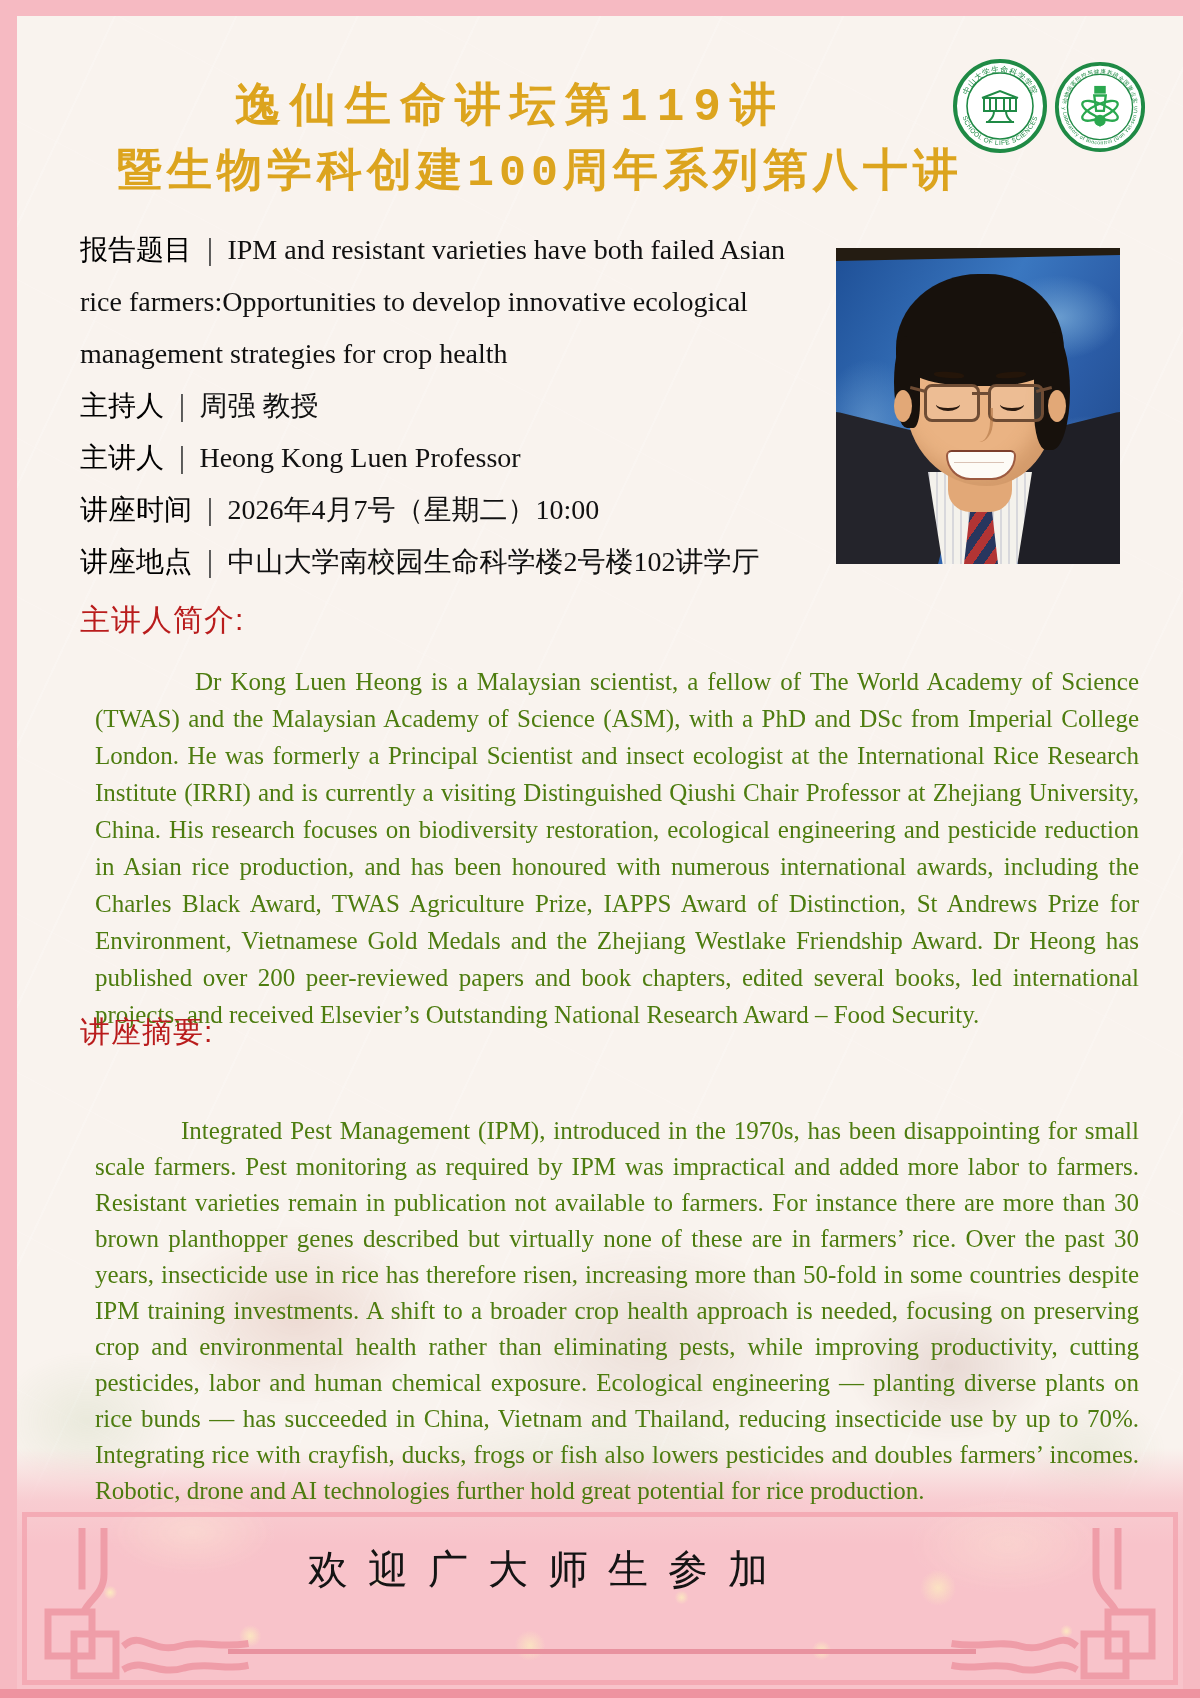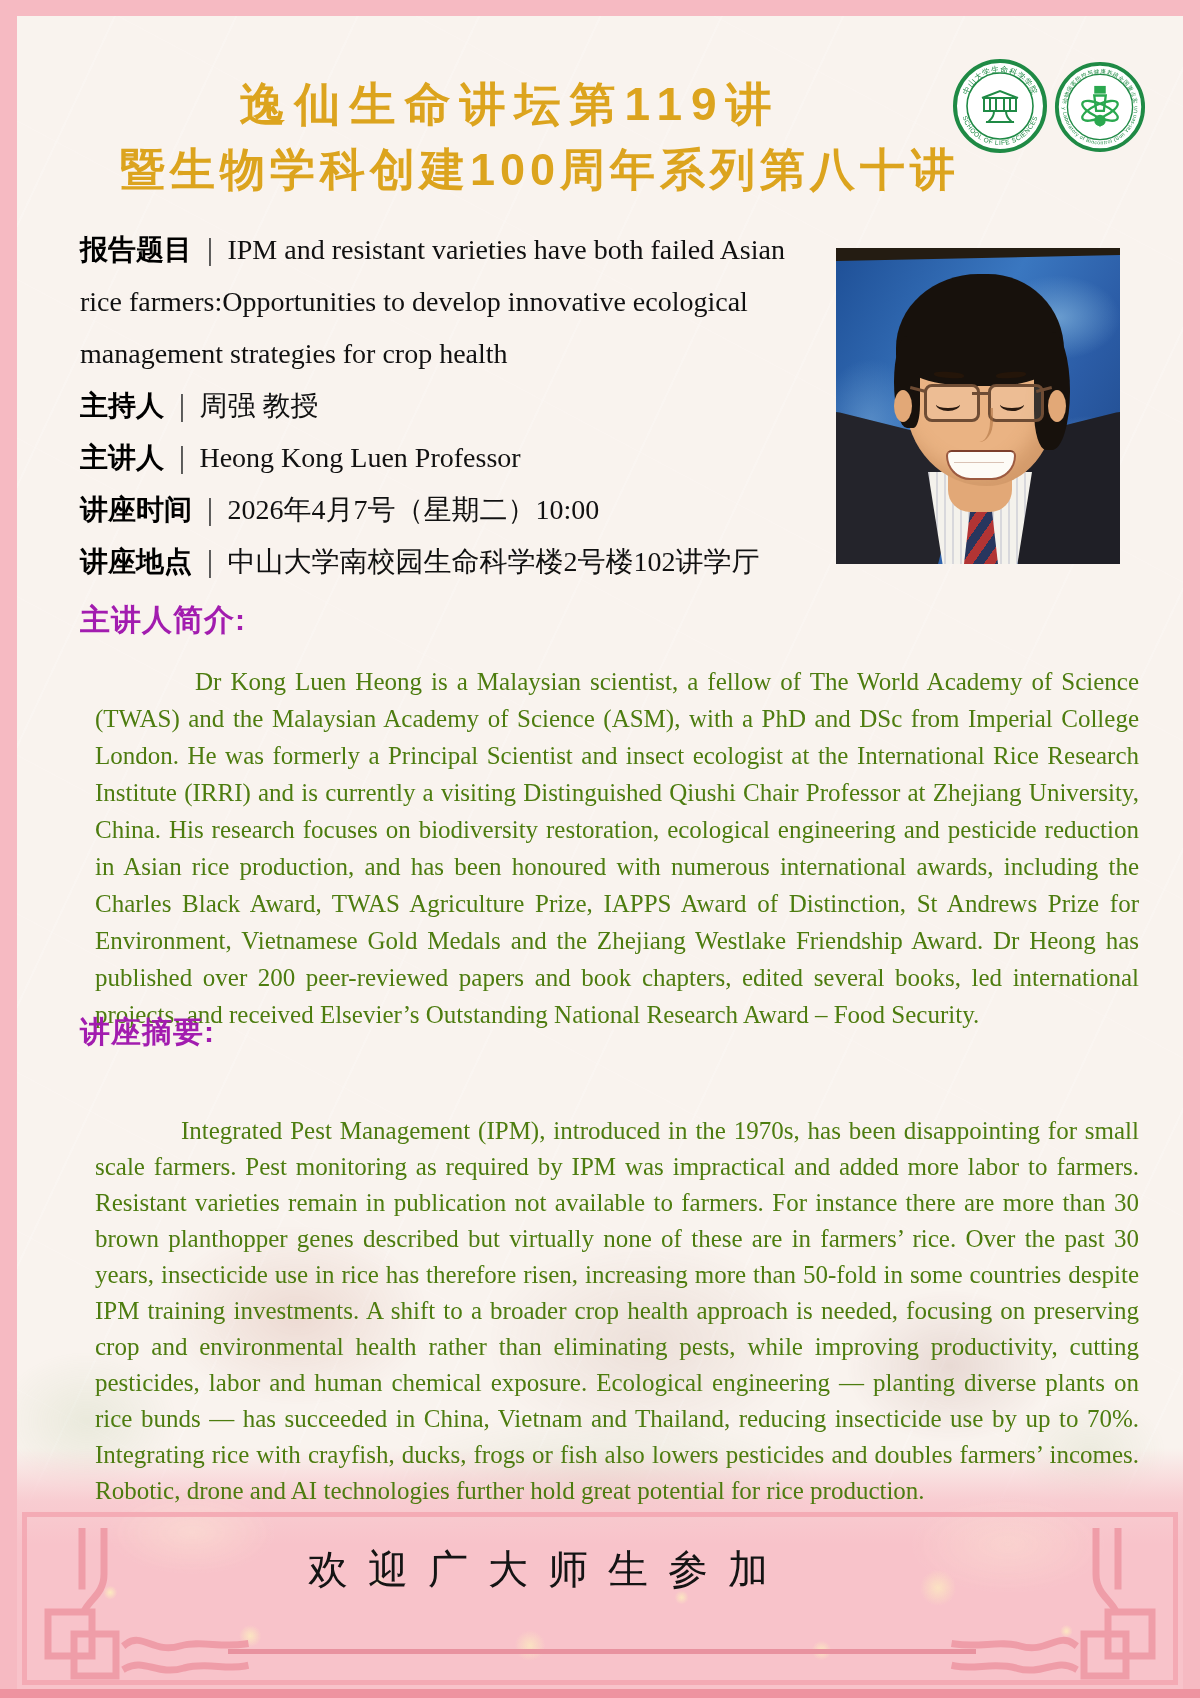--- a/index.html
+++ b/index.html
@@ -11,33 +11,33 @@
       repeating-linear-gradient(115deg, rgba(255,255,255,.35) 0 2px, rgba(255,255,255,0) 2px 110px),
       repeating-linear-gradient(28deg, rgba(255,255,255,.25) 0 1px, rgba(255,255,255,0) 1px 140px);}
   
   .b-top{position:absolute;left:0;top:0;width:100%;height:16px;background:#f6bac2;z-index:6;}
   .b-left{position:absolute;left:0;top:0;width:17px;height:100%;background:#f6bac2;z-index:6;}
   .b-right{position:absolute;right:0;top:0;width:17px;height:100%;background:#f6bac2;z-index:6;}
   .b-bottom{position:absolute;left:0;bottom:0;width:100%;height:9px;background:#ee93a0;z-index:7;}
 
   
   .title{position:absolute;left:60px;width:900px;text-align:center;color:#dca41e;font-weight:700;
-         font-family:Liberation Sans, sans-serif;z-index:3;}
+         font-family:Liberation Mono, monospace;z-index:3;}
   .title1{top:74px;font-size:46px;letter-spacing:9px;}
   .title2{top:140px;font-size:45px;letter-spacing:5px;left:40px;width:1000px;}
 
   
   .logos{position:absolute;left:952px;top:58px;width:200px;height:96px;z-index:4;display:flex;gap:6px;}
   .logo-svg{display:block;}
 
   
   .info{position:absolute;left:80px;top:224px;width:712px;z-index:3;}
   .info p{margin:0;font-size:28px;line-height:52px;color:#111;
           font-family:"Liberation Serif", serif;text-align:left;}
-  .info .lbl{font-family:"Liberation Sans", sans-serif;font-weight:700;color:#000;margin-top:40px;}
+  .info .lbl{font-family:"Liberation Sans", sans-serif;font-weight:400;color:#000;margin-top:40px;}
   .info .sep{font-weight:300;color:#444;padding:0 4px;font-family:"Liberation Sans", sans-serif;}
 
   
   .photo{position:absolute;left:836px;top:248px;width:284px;height:316px;z-index:4;overflow:hidden;
          background:linear-gradient(120deg,#1e4f96 0%,#3a77c0 42%,#2b5ca6 68%,#1c4584 100%);}
   .photo .map{position:absolute;inset:0;background:
       radial-gradient(90px 60px at 78% 22%, rgba(120,170,215,.8), transparent 70%),
       radial-gradient(70px 90px at 12% 55%, rgba(110,160,210,.6), transparent 70%),
       radial-gradient(60px 40px at 88% 62%, rgba(120,170,215,.55), transparent 70%);}
   .photo .frame-bar{position:absolute;left:-6px;top:-4px;width:300px;height:14px;background:#241c12;transform:rotate(-1.2deg);}
@@ -65,21 +65,21 @@
   .eyeL,.eyeR{position:absolute;top:150px;width:24px;height:10px;border-bottom:3px solid #2a1a10;border-radius:50%;}
   .eyeL{left:100px;} .eyeR{left:164px;}
   .browL,.browR{position:absolute;top:124px;width:30px;height:6px;background:#241509;border-radius:40%;}
   .browL{left:98px;transform:rotate(4deg);} .browR{left:160px;transform:rotate(-4deg);}
   .nose{position:absolute;left:134px;top:160px;width:20px;height:34px;border-right:3px solid rgba(170,110,60,.55);border-radius:0 0 60% 0;}
   .smile{position:absolute;left:110px;top:202px;width:66px;height:26px;background:#fdfbf6;border:2px solid #9c5a40;
          border-top-color:#7c3f2c;border-radius:8px 8px 34px 34px;}
   .smile::after{content:"";position:absolute;left:6px;top:10px;width:50px;height:1px;background:rgba(150,90,60,.35);}
 
   
-  .sec-h{position:absolute;left:80px;z-index:3;color:#a21caf;font-weight:700;font-size:30px;letter-spacing:1px;}
+  .sec-h{position:absolute;left:80px;z-index:3;color:#b91c1c;font-weight:400;font-size:30px;letter-spacing:1px;}
   .bio-h{top:600px;} .abs-h{top:1012px;}
   .para{position:absolute;left:78px;width:1044px;z-index:3;margin:17px;
         font-family:"Liberation Serif", serif;font-size:25px;line-height:37px;text-align:justify;color:#4d7c0f;}
   .bio-p{top:646px;text-indent:100px;}
   .abs-p{top:1096px;line-height:36px;text-indent:86px;}
 
   
   .campus{position:absolute;left:17px;right:17px;top:1140px;height:390px;z-index:2;opacity:.28;pointer-events:none;background:
      radial-gradient(190px 130px at 24% 45%, rgba(172,84,62,.55), transparent 70%),
      radial-gradient(230px 150px at 54% 52%, rgba(150,92,72,.45), transparent 70%),

